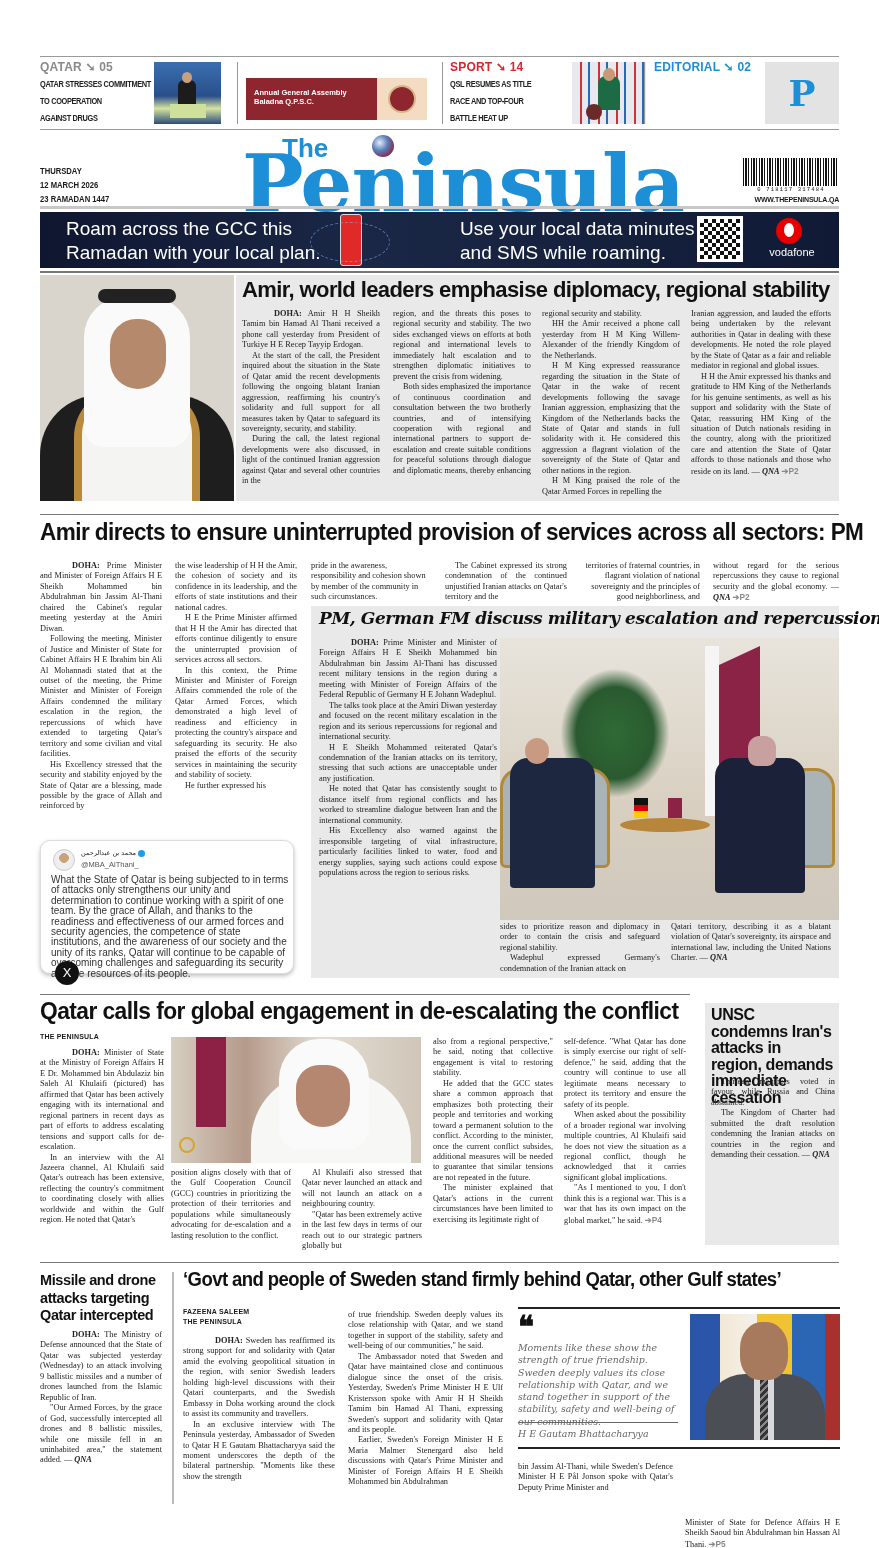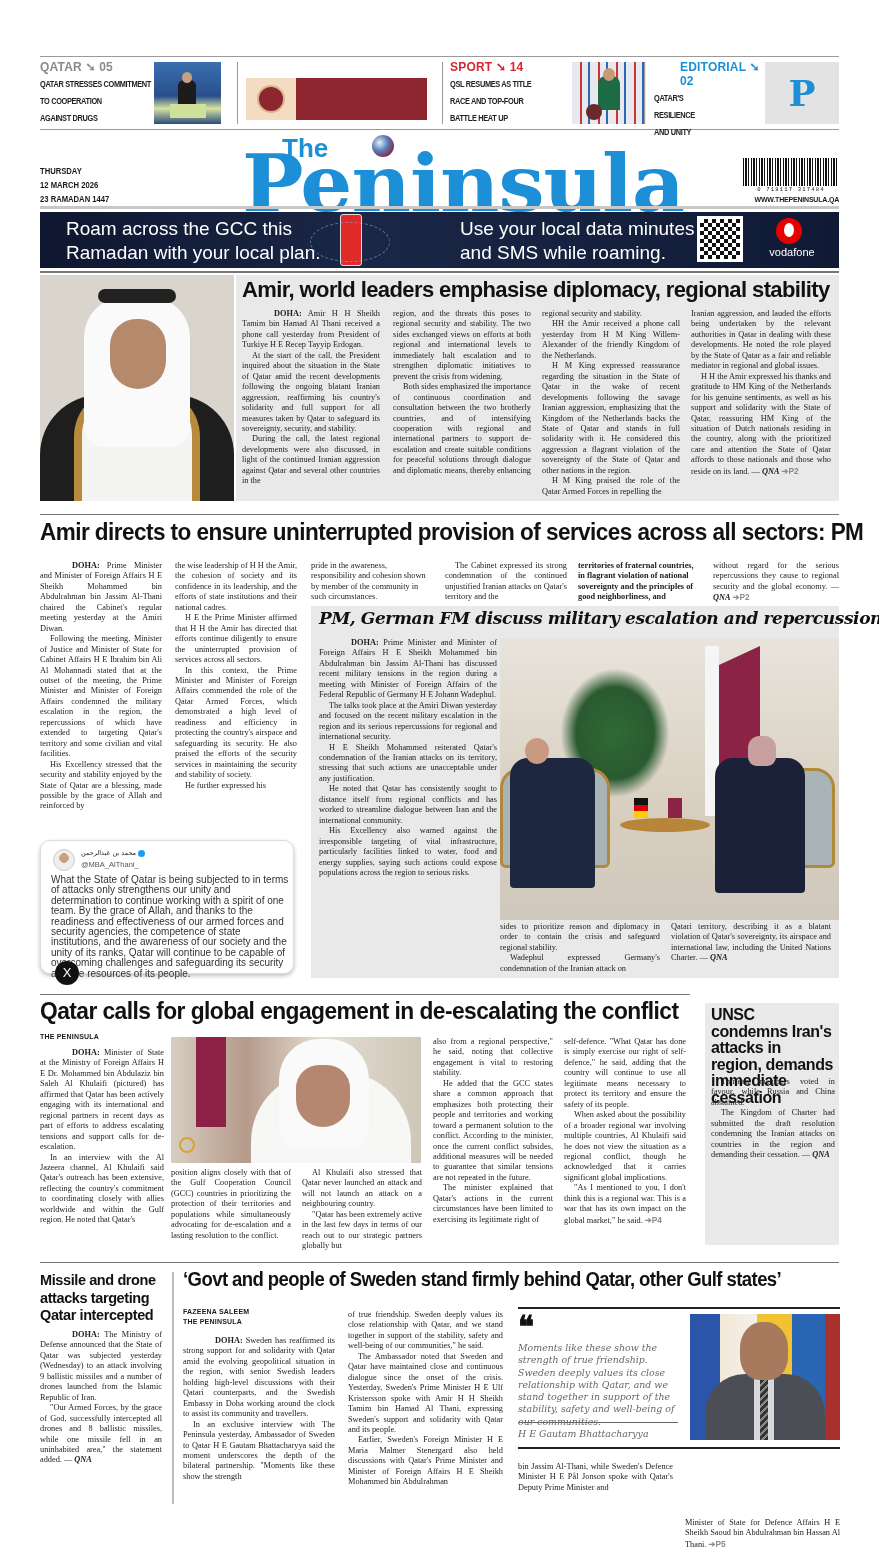--- a/index.html
+++ b/index.html
@@ -64,20 +64,24 @@
     <div style="position:absolute;left:16px;top:42px;width:36px;height:14px;background:#cfe09a;"></div>
   </div>
 </div>
 <div class="vsep" style="left:237px;top:62px;height:62px;"></div>
 
 <div class="abs" style="left:246px;top:60px;width:185px;height:68px;">
   <div class="teaser-sec" style="color:#1f6e2c;margin-top:24px;">
     <span>BUSINESS</span> <span>➘</span> <span>10</span>
   </div>
   <div class="abs" style="left:0;top:18px;width:181px;height:42px;background:#8e2630;display:flex;">
+    <div style="flex:1;padding:10px 8px;font-family:'Liberation Sans',sans-serif;font-weight:700;font-size:7.5px;line-height:9px;color:#fff;">
+      <div>Annual General Assembly</div>
+      <div>Baladna Q.P.S.C.</div>
+    </div>
     <div style="width:50px;background:#f3dcc2;display:flex;align-items:center;justify-content:center;">
       <div style="width:28px;height:28px;border-radius:50%;background:#8e2630;border:2px solid #d9b68a;"></div>
     </div>
   </div>
 </div>
 <div class="vsep" style="left:442px;top:62px;height:62px;"></div>
 
 <div class="abs" style="left:450px;top:60px;width:195px;height:68px;">
   <div class="teaser-sec" style="color:#d7262e;">
     <span>SPORT</span> <span>➘</span> <span>14</span>
@@ -89,27 +93,22 @@
   </div>
   <div class="photo" style="left:122px;top:2px;width:74px;height:62px;background:repeating-linear-gradient(90deg,#e8e8f0 0 8px,#c33 8px 10px,#e8e8f0 10px 16px,#2a6ab5 16px 18px);">
     <div style="position:absolute;left:26px;top:14px;width:22px;height:34px;background:#1d6b45;border-radius:8px 8px 0 0;"></div>
     <div style="position:absolute;left:31px;top:6px;width:12px;height:13px;background:#c89a76;border-radius:50%;"></div>
     <div style="position:absolute;left:14px;top:42px;width:16px;height:16px;background:#6a2a2a;border-radius:50%;"></div>
   </div>
 </div>
 <div class="vsep" style="left:644px;top:62px;height:62px;"></div>
 
 <div class="abs" style="left:654px;top:60px;width:110px;height:68px;">
-  <div class="teaser-sec" style="color:#1d8fd6;margin-left:26px;">
+  <div class="teaser-sec" style="color:#1d8fd6;">
     <span>EDITORIAL</span> <span>➘</span> <span>02</span>
-  </div>
-  <div style="margin-top:2px;">
-    <div class="teaser-line">QATAR'S</div>
-    <div class="teaser-line">RESILIENCE</div>
-    <div class="teaser-line">AND UNITY</div>
   </div>
 </div>
 <div class="abs" style="left:765px;top:62px;width:74px;height:62px;background:#e3e3e3;display:flex;align-items:center;justify-content:center;">
   <span style="font-family:'DejaVu Serif',serif;font-weight:900;font-size:36px;color:#1d8fd6;">P</span>
 </div>
 
 <div class="abs mast-left" style="left:40px;top:164px;">
   <div>THURSDAY</div>
   <div>12 MARCH 2026</div>
   <div>23 RAMADAN 1447</div>
@@ -193,21 +192,21 @@
   <p>H E the Prime Minister affirmed that H H the Amir has directed that efforts continue diligently to ensure the uninterrupted provision of services across all sectors.</p>
   <p>In this context, the Prime Minister and Minister of Foreign Affairs commended the role of the Qatar Armed Forces, which demonstrated a high level of readiness and efficiency in protecting the country's airspace and safeguarding its security. He also praised the efforts of the security services in maintaining the security and stability of society.</p>
   <p>He further expressed his</p>
 </div>
 <div class="col body-txt" style="left:311px;top:561px;width:122px;text-align:left;">
   <p class="first">pride in the awareness, responsibility and cohesion shown by member of the community in such circumstances.</p>
 </div>
 <div class="col body-txt" style="left:445px;top:561px;width:122px;">
   <p>The Cabinet expressed its strong condemnation of the continued unjustified Iranian attacks on Qatar's territory and the</p>
 </div>
-<div class="col body-txt" style="left:578px;top:561px;width:122px;text-align:left;font-weight:bold;">
+<div class="col body-txt" style="left:578px;top:561px;width:122px;text-align:right;">
   <p class="first">territories of fraternal countries, in flagrant violation of national sovereignty and the principles of good neighborliness, and</p>
 </div>
 <div class="col body-txt" style="left:713px;top:561px;width:126px;">
   <p class="first"><span>without regard for the serious repercussions they cause to regional security and the global economy.</span> — <span class="qna">QNA</span> <span class="ref">➔P2</span></p>
 </div>
 
 <div class="tweet" style="left:40px;top:840px;width:254px;height:134px;">
   <div class="abs" style="left:12px;top:8px;width:22px;height:22px;border-radius:50%;background:radial-gradient(circle at 50% 40%,#c9a17d 0 30%,#eee 31% 100%);border:1px solid #ccc;"></div>
   <div class="abs" style="left:40px;top:8px;font-family:'DejaVu Sans',sans-serif;font-size:6.5px;">
     <span>محمد بن عبدالرحمن</span>

